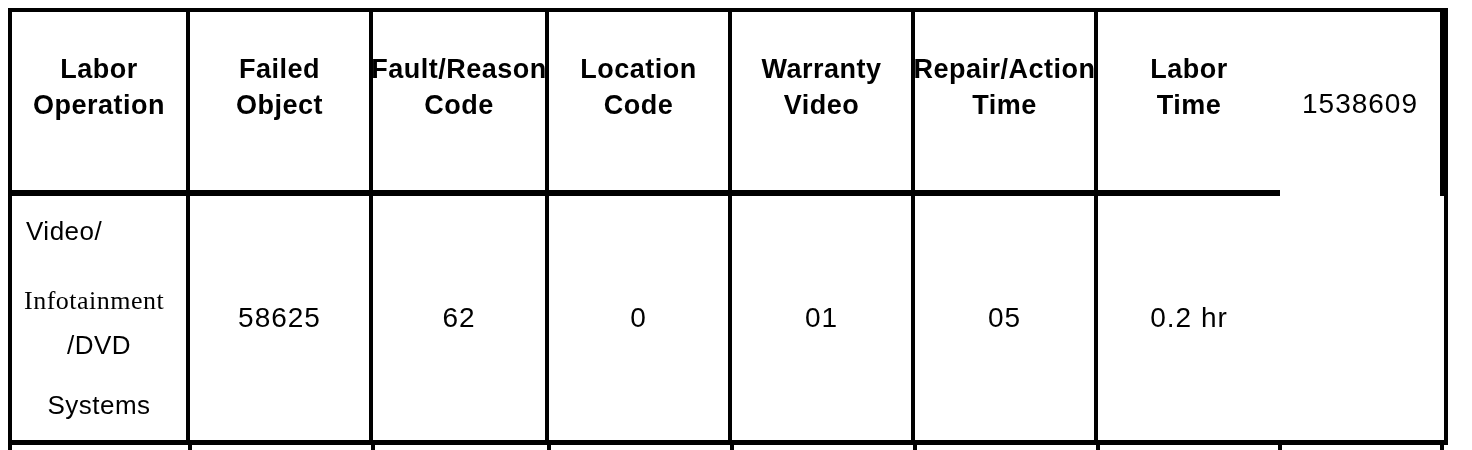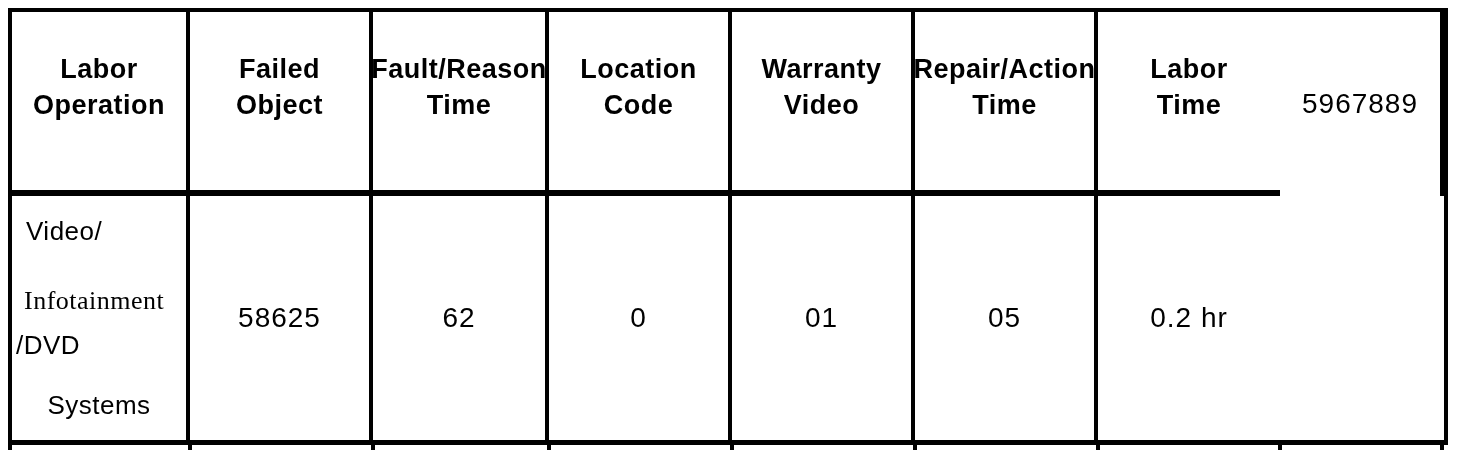--- a/index.html
+++ b/index.html
@@ -62,21 +62,21 @@
     flex-direction: column;
     align-items: stretch;
     justify-content: center;
     font-size: 26px;
     letter-spacing: 0.5px;
     padding: 9px 4px;
   }
   .desc-line { line-height: 44px; display: block; }
   .desc-line-0 { text-align: left; padding-left: 10px; margin-bottom: 26px; }
   .desc-line-1 { text-align: left; padding-left: 8px; font-family: Liberation Serif, serif; }
-  .desc-line-2 { text-align: left; }
+  .desc-line-2 { text-align: center; }
   .desc-line-3 { text-align: center; margin-top: 16px; }
   
   .tick {
     position: absolute;
     top: 445px;
     width: 4px;
     height: 5px;
     background: #000000;
   }
 </style>
@@ -85,31 +85,31 @@
 
 <div class="page">
 
   <div class="warranty-table">
 
     <div class="cell head">Labor
 Operation</div>
     <div class="cell head">Failed
 Object</div>
     <div class="cell head">Fault/Reason
-Time</div>
+Code</div>
     <div class="cell head">Location
 Code</div>
     <div class="cell head">Warranty
 Video</div>
     <div class="cell head">Repair/Action
 Time</div>
     <div class="cell head last">Labor
 Time</div>
 
-    <div class="cell data">5967889</div>
+    <div class="cell data">1538609</div>
 
     <div class="cell data desc">
       <span class="desc-line desc-line-0">Video/</span>
       <span class="desc-line desc-line-1">Infotainment</span>
       <span class="desc-line desc-line-2">/DVD</span>
       <span class="desc-line desc-line-3">Systems</span>
     </div>
 
     <div class="cell data">58625</div>
     <div class="cell data">62</div>

